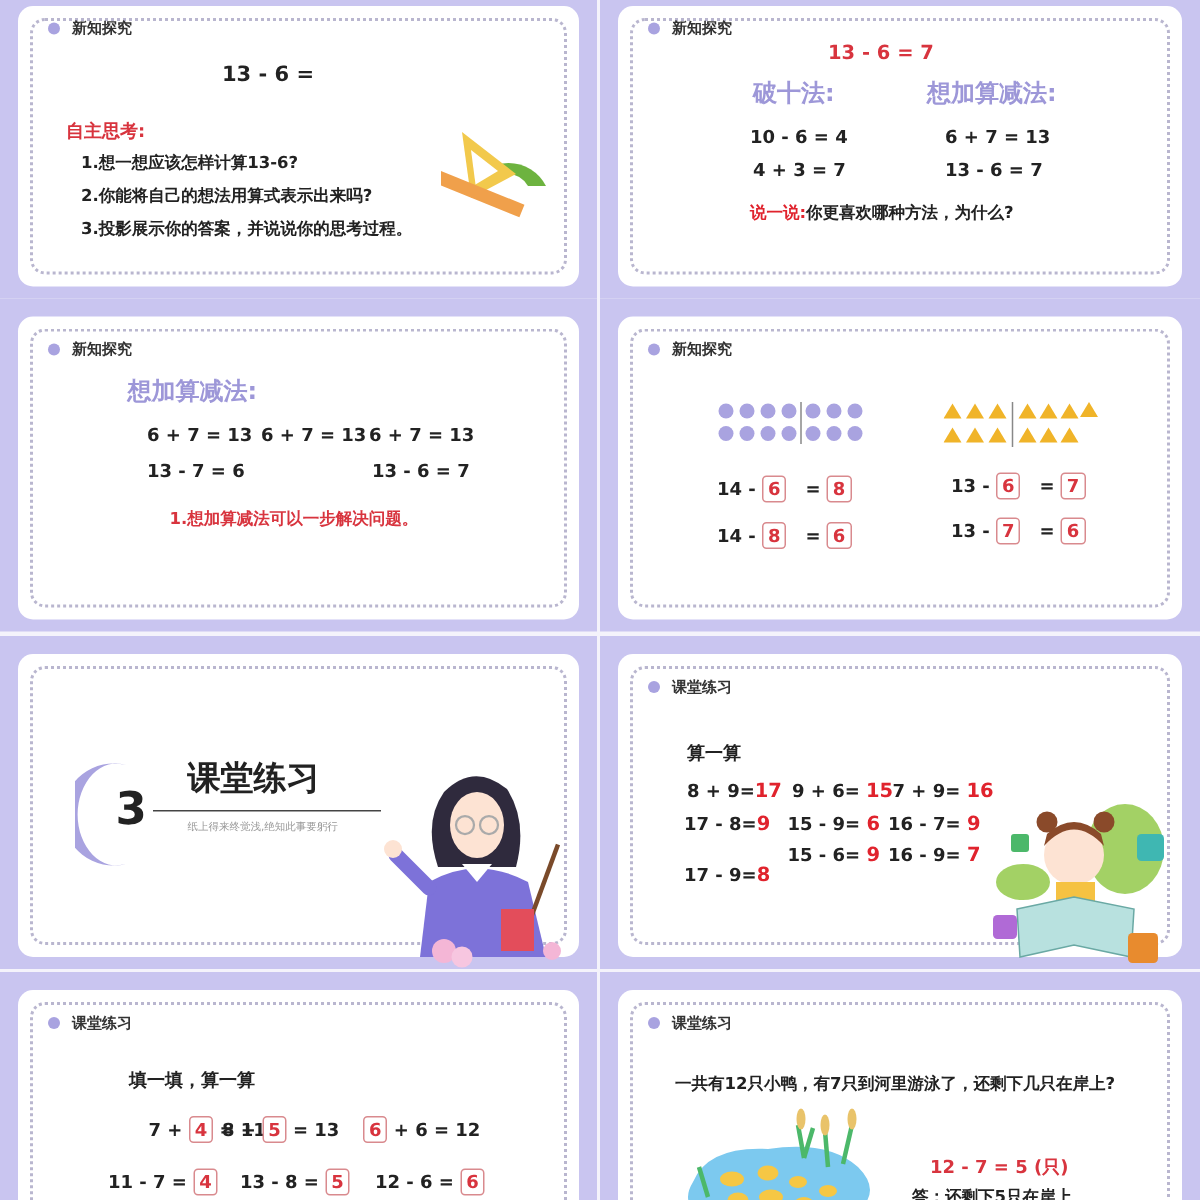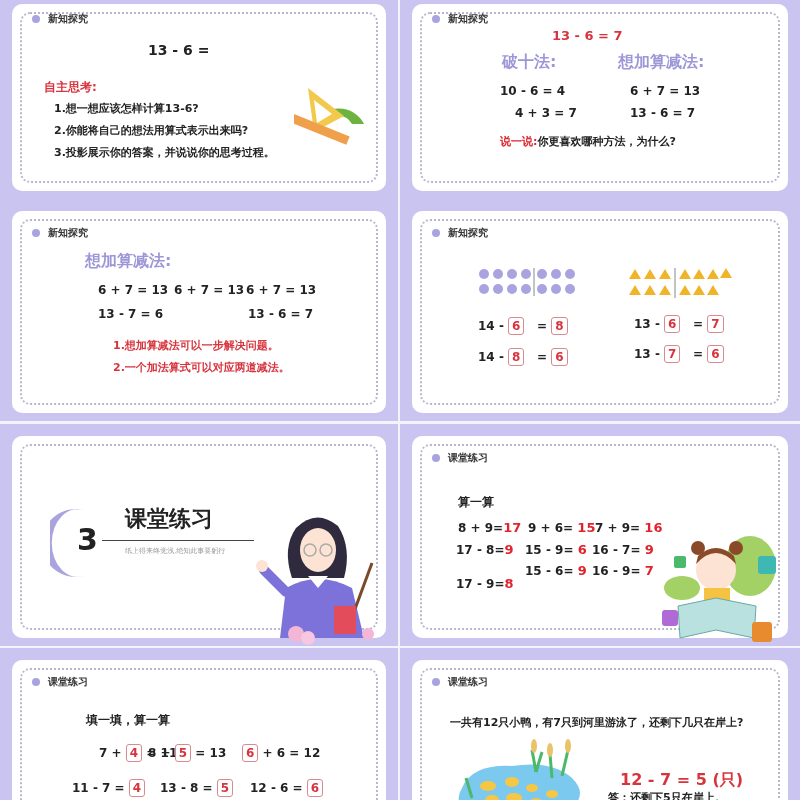--- a/index.html
+++ b/index.html
@@ -66,21 +66,21 @@
     <div class="card">
       <div class="dotted"></div>
       <div class="tag" style="top:8px;">
         <span class="dot"></span>
         <span>新知探究</span>
       </div>
       <div class="abs redb" style="left:140px;top:24px;font-size:13px;">13  -  6  =  7</div>
       <div class="abs purple-h" style="left:90px;top:48px;">破十法:</div>
       <div class="abs purple-h" style="left:206px;top:48px;">想加算减法:</div>
       <div class="abs eq" style="left:88px;top:80px;">10 - 6 = 4</div>
-      <div class="abs eq" style="left:103px;top:102px;">4 + 3 = 7</div>
+      <div class="abs eq" style="left:90px;top:102px;">4 + 3 = 7</div>
       <div class="abs eq" style="left:218px;top:80px;">6 + 7 = 13</div>
       <div class="abs eq" style="left:218px;top:102px;">13 - 6 = 7</div>
       <div class="abs" style="left:88px;top:130px;font-size:11px;font-weight:bold;">
         <span class="red">说一说:</span><span>你更喜欢哪种方法，为什么?</span>
       </div>
     </div>
   </div>
 
   <div class="slide" style="left:0;top:199px;width:398px;height:222px;">
     <div class="card">
@@ -89,21 +89,20 @@
         <span class="dot"></span>
         <span>新知探究</span>
       </div>
       <div class="abs purple-h" style="left:73px;top:40px;">想加算减法:</div>
       <div class="abs eq" style="left:86px;top:72px;">6 + 7 = 13</div>
       <div class="abs eq" style="left:162px;top:72px;">6 + 7 = 13</div>
       <div class="abs eq" style="left:234px;top:72px;">6 + 7 = 13</div>
       <div class="abs eq" style="left:86px;top:96px;">13 - 7 = 6</div>
       <div class="abs eq" style="left:236px;top:96px;">13 - 6 = 7</div>
       <div class="abs redb" style="left:101px;top:127px;font-size:11px;">1.想加算减法可以一步解决问题。</div>
-      <div class="abs redb" style="left:101px;top:149px;font-size:11px;">2.一个加法算式可以对应两道减法。</div>
     </div>
   </div>
 
   <div class="slide" style="left:400px;top:199px;width:400px;height:222px;">
     <div class="card">
       <div class="dotted"></div>
       <div class="tag" style="top:15px;">
         <span class="dot"></span>
         <span>新知探究</span>
       </div>
@@ -282,18 +281,18 @@
           <ellipse cx="36" cy="48" rx="8" ry="5"></ellipse>
             <ellipse cx="60" cy="44" rx="7" ry="5"></ellipse>
             <ellipse cx="80" cy="50" rx="6" ry="4"></ellipse>
           <ellipse cx="40" cy="62" rx="7" ry="5"></ellipse>
             <ellipse cx="62" cy="60" rx="8" ry="5"></ellipse>
             <ellipse cx="84" cy="64" rx="6" ry="4"></ellipse>
             <ellipse cx="100" cy="56" rx="6" ry="4"></ellipse>
         </g>
         <rect x="112" y="64" width="30" height="12" rx="4" fill="#e2a73a"></rect>
       </svg>
-      <div class="abs redb" style="left:208px;top:110px;font-size:16px;">12 - 7 = 5  (只)</div>
+      <div class="abs redb" style="left:208px;top:110px;font-size:12px;">12 - 7 = 5  (只)</div>
       <div class="abs eq" style="left:196px;top:130px;font-size:11px;">答：还剩下5只在岸上。</div>
     </div>
   </div>
 
 </div>
 
 </body></html>

